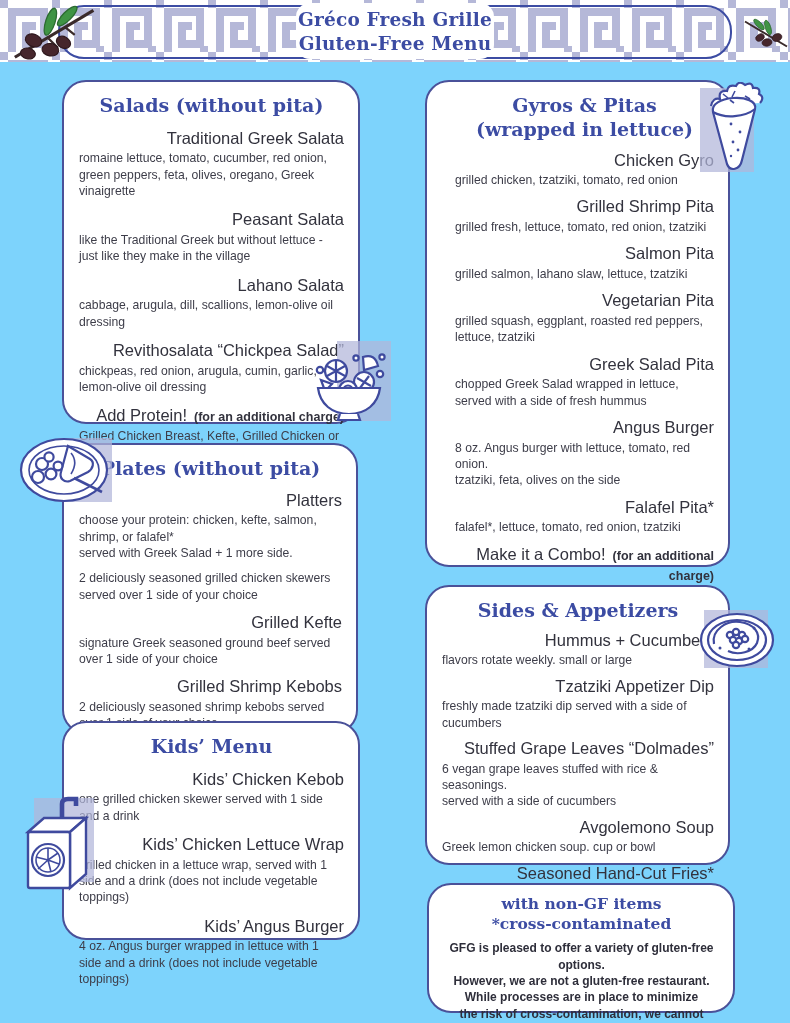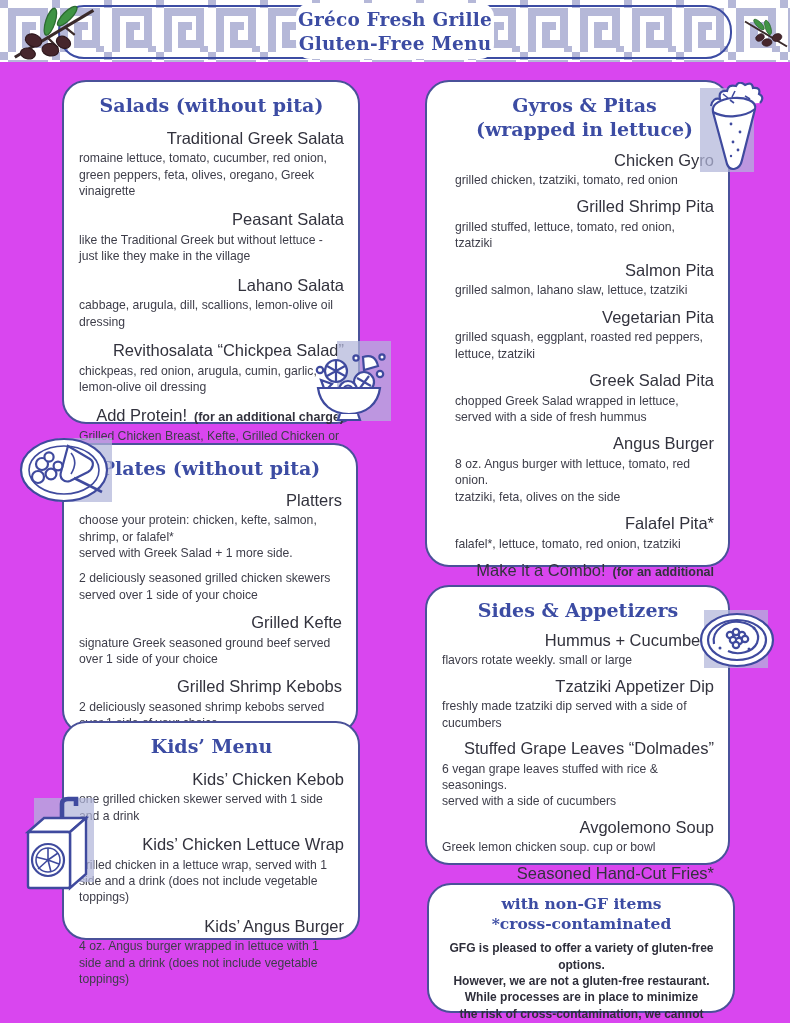--- a/index.html
+++ b/index.html
@@ -1,16 +1,16 @@
 <!DOCTYPE html>
 <html><head>
 <meta charset="utf-8">
 <style>
   html,body{margin:0;padding:0;background:#fff;}
-  .page{position:relative;width:790px;height:1023px;background:#d946ef;overflow:hidden;
+  .page{position:relative;width:790px;height:1023px;background:#7dd3fc;overflow:hidden;
         font-family:"Liberation Sans",sans-serif;}
   
   .header{position:absolute;left:0;top:0;width:790px;height:62px;background:#fff;}
   .header svg.pattern{position:absolute;left:0;top:0;}
   .header-frame{position:absolute;left:58px;top:5px;width:670px;height:50px;
         border:2.6px solid #3c4ca3;border-radius:26px;z-index:1;}
   .title-plate{position:absolute;left:296px;top:3px;width:198px;height:56px;background:#fff;
         border-radius:14px;z-index:2;text-align:center;padding-top:5px;box-sizing:border-box;}
   .title-line{font-family:"DejaVu Serif",serif;font-weight:700;font-size:18.5px;line-height:24px;
         color:#3c4ca3;letter-spacing:.2px;}
@@ -104,21 +104,21 @@
     <h2 class="section-title" style="margin-bottom:2px;">
       <span style="display:block;">Gyros &amp; Pitas</span>
       <span style="display:block;">(wrapped in lettuce)</span>
     </h2>
     <div class="item">
       <div class="item-name">Chicken Gyro</div>
       <div class="item-desc">grilled chicken, tzatziki, tomato, red onion</div>
     </div>
     <div class="item">
       <div class="item-name">Grilled Shrimp Pita</div>
-      <div class="item-desc">grilled stuffed, lettuce, tomato, red onion, tzatziki</div>
+      <div class="item-desc">grilled fresh, lettuce, tomato, red onion, tzatziki</div>
     </div>
     <div class="item">
       <div class="item-name">Salmon Pita</div>
       <div class="item-desc">grilled salmon, lahano slaw, lettuce, tzatziki</div>
     </div>
     <div class="item">
       <div class="item-name">Vegetarian Pita</div>
       <div class="item-desc">grilled squash, eggplant, roasted red peppers, lettuce, tzatziki</div>
     </div>
     <div class="item">

